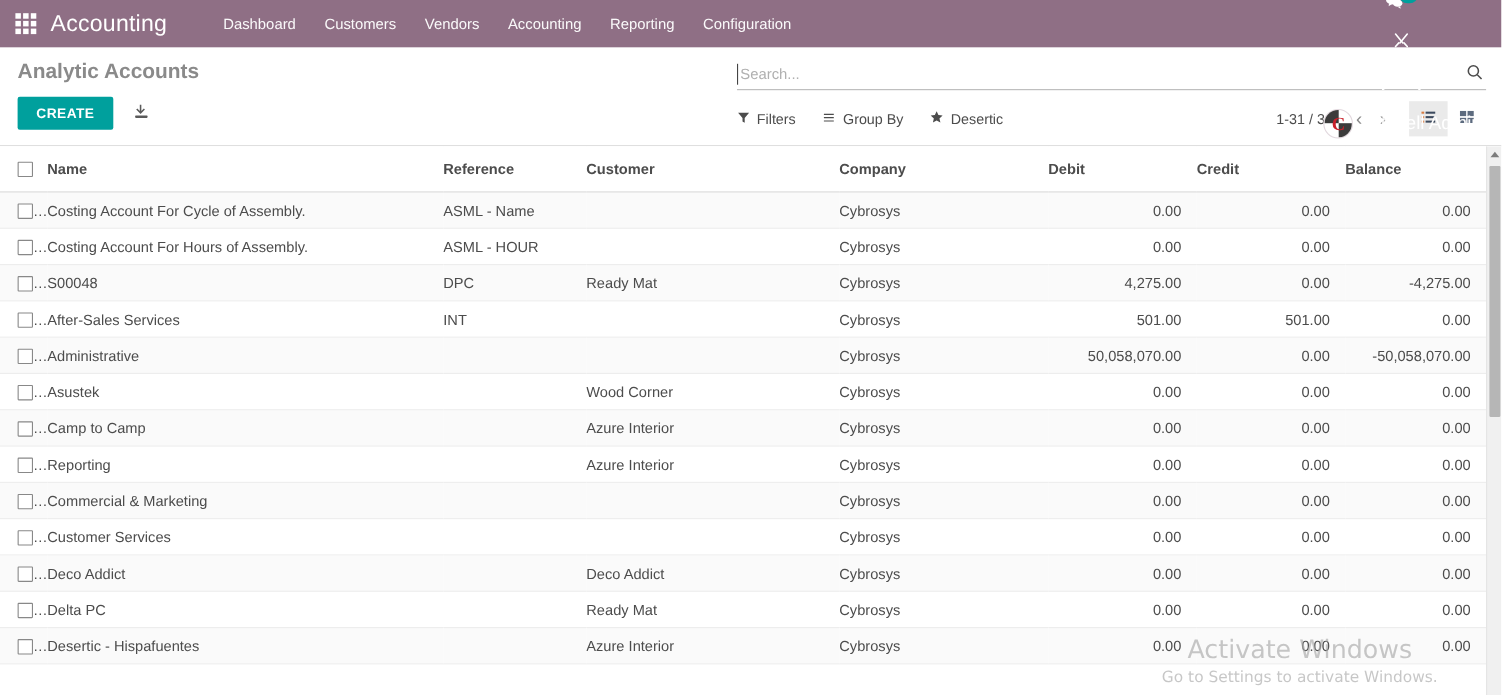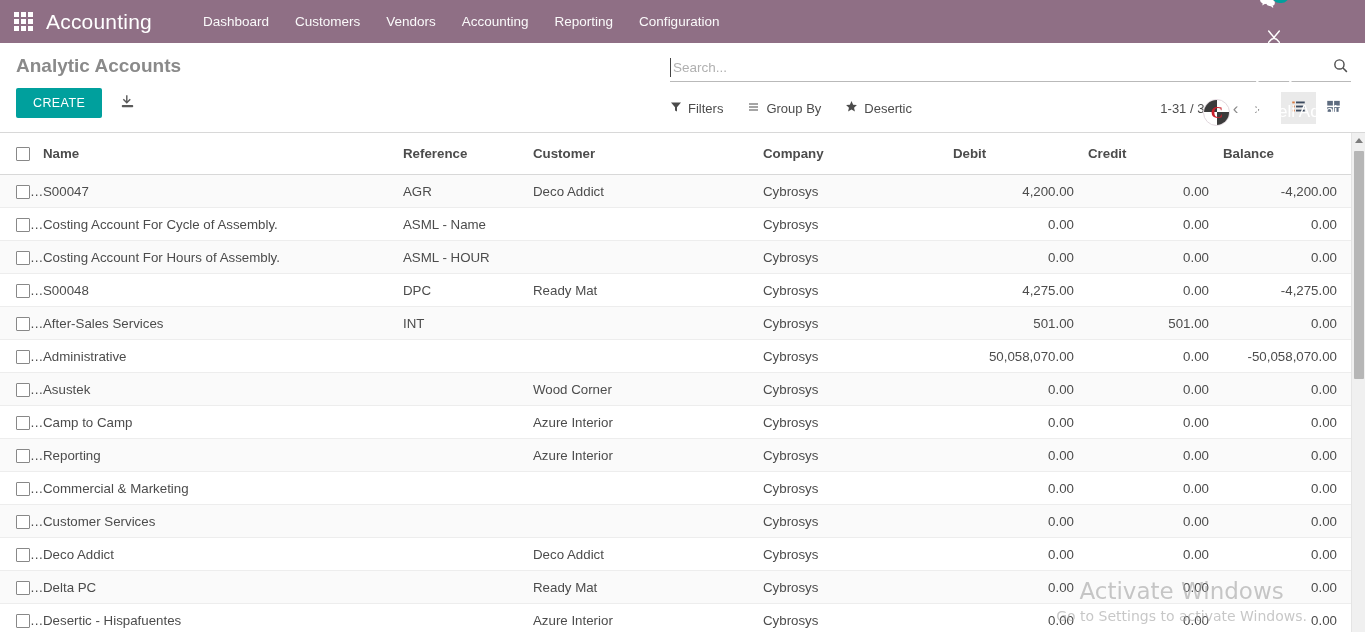--- a/index.html
+++ b/index.html
@@ -147,21 +147,21 @@
     display: flex;
     align-items: center;
     gap: 14px;
     margin-top: 11px;
   }
   .btn-create {
     background: #00a09d;
     color: #ffffff;
     border: none;
     font-size: 12.5px;
-    font-weight: normal;
+    font-weight: bold;
     letter-spacing: .4px;
     padding: 8px 17px;
     border-radius: 2px;
     cursor: pointer;
     font-family: "Liberation Sans", sans-serif;
   }
   .icon-btn {
     background: none; border: none; cursor: pointer;
     color: #5a5a5a; padding: 4px 3px; display: flex; align-items: center;
   }
@@ -501,30 +501,20 @@
         <th>Customer</th>
         <th>Company</th>
         <th class="num">Debit</th>
         <th class="num">Credit</th>
         <th class="num">Balance</th>
       </tr>
     </thead>
     <tbody id="tbody">
         <tr>
           <td class="col-check"><span class="cb"></span></td>
-          <td>S00047</td>
-          <td>AGR</td>
-          <td>Deco Addict</td>
-          <td>Cybrosys</td>
-          <td class="num">4,200.00</td>
-          <td class="num">0.00</td>
-          <td class="num">-4,200.00</td>
-        </tr>
-        <tr>
-          <td class="col-check"><span class="cb"></span></td>
           <td>Costing Account For Cycle of Assembly.</td>
           <td>ASML - Name</td>
           <td></td>
           <td>Cybrosys</td>
           <td class="num">0.00</td>
           <td class="num">0.00</td>
           <td class="num">0.00</td>
         </tr>
         <tr>
           <td class="col-check"><span class="cb"></span></td>

